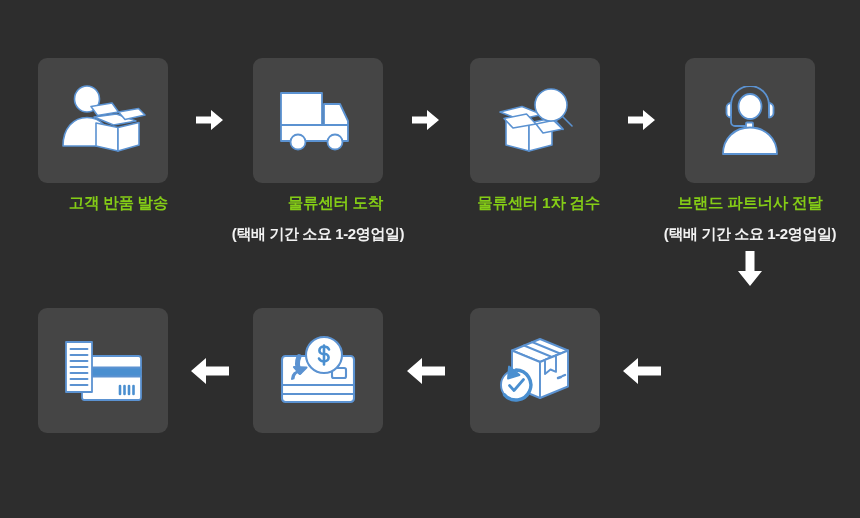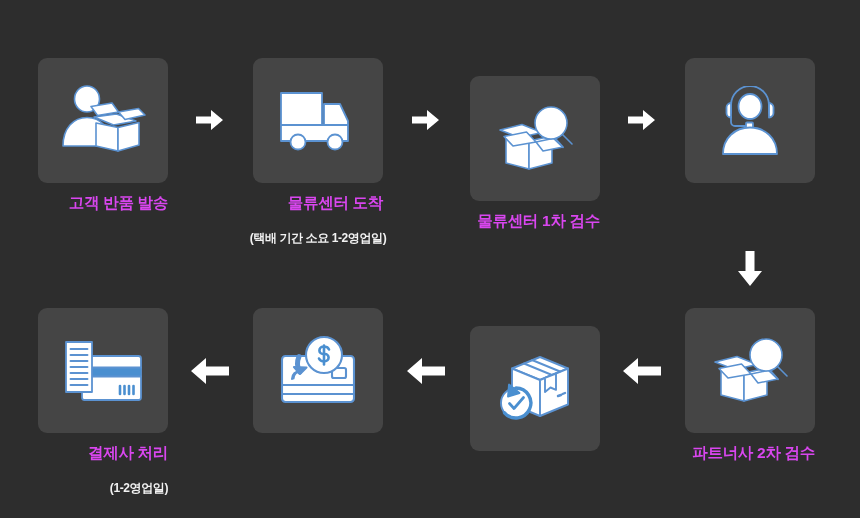--- a/index.html
+++ b/index.html
@@ -42,53 +42,53 @@
   .tile svg {
     display: block;
   }
 
   .labels {
     margin-top: 11px;
     width: 130px;
     position: relative;
   }
   .label {
-    color: #d946ef;
+    color: #84cc16;
     font-size: 15.5px;
     font-weight: bold;
     line-height: 1.18;
     white-space: nowrap;
     letter-spacing: -0.3px;
     position: relative;
     left: 50%;
     transform: translateX(-50%);
     display: inline-block;
   }
   .sublabel {
     color: #f2f2f2;
-    font-size: 12px;
+    font-size: 15px;
     font-weight: bold;
     line-height: 1.25;
     white-space: nowrap;
     letter-spacing: -0.4px;
-    margin-top: 19px;
+    margin-top: 13px;
     position: relative;
     left: 50%;
     transform: translateX(-50%);
     display: inline-block;
   }
 
   
   .row-top  .tile { }
   .r1 { top: 58px; }
   .r2 { top: 308px; }
 
   .c1 { left: 38px; }
   .c2 { left: 253px; }
-  .c3 { left: 470px; margin-top: 18px; }
+  .c3 { left: 470px; }
   .c4 { left: 685px; }
 
   
   .arrow {
     position: absolute;
     display: block;
   }
   .arrow-right-small { width: 28px; height: 24px; }
   .arrow-left-big    { width: 38px; height: 30px; }
   .arrow-down        { width: 26px; height: 36px; }
@@ -171,20 +171,24 @@
         <g fill="#ffffff" stroke="#5b92d1" stroke-width="1.8" stroke-linejoin="round" stroke-linecap="round">
           <path d="M12 27 L12 19 A19 19 0 0 1 50 19 L50 27" fill="none"></path>
           <ellipse cx="31" cy="20.5" rx="11.5" ry="12.5"></ellipse>
           <path d="M12 17 A4.5 4.5 0 0 0 7.5 21.5 L7.5 27 A4.5 4.5 0 0 0 12 31.5 Z"></path>
           <path d="M50 17 A4.5 4.5 0 0 1 54.5 21.5 L54.5 27 A4.5 4.5 0 0 1 50 31.5 Z"></path>
           <path d="M12 31 L12 36 A4 4 0 0 0 16 40 L27 40" fill="none"></path>
           <rect x="27" y="36.5" width="7" height="7" rx="1"></rect>
           <path d="M4 68 C4 52 16 41.5 31 41.5 C46 41.5 58 52 58 68 Z"></path>
         </g>
       </svg>
+    </div>
+    <div class="labels">
+      <div class="label">브랜드 파트너사 전달</div>
+      <div class="sublabel">(택배 기간 소요 1-2영업일)</div>
     </div>
   </div>
 
   <div class="step r2 c1">
     <div class="tile">
       <svg width="78" height="62" viewBox="0 0 78 62">
         <g stroke="#5b92d1" stroke-width="1.8" stroke-linejoin="round" stroke-linecap="round">
           <rect x="18" y="16" width="59" height="44" rx="2.5" fill="#ffffff"></rect>
           <rect x="18" y="27.5" width="59" height="9" fill="#4a8fd0" stroke="none"></rect>
           <line x1="18" y1="27.5" x2="77" y2="27.5"></line>
@@ -201,24 +205,20 @@
             <line x1="6.5" y1="15" x2="23.5" y2="15"></line>
             <line x1="6.5" y1="21" x2="23.5" y2="21"></line>
             <line x1="6.5" y1="27" x2="23.5" y2="27"></line>
             <line x1="6.5" y1="33" x2="23.5" y2="33"></line>
             <line x1="6.5" y1="39" x2="23.5" y2="39"></line>
             <line x1="6.5" y1="45" x2="23.5" y2="45"></line>
           </g>
         </g>
       </svg>
     </div>
-    <div class="labels">
-      <div class="label">결제사 처리</div>
-      <div class="sublabel">(1-2영업일)</div>
-    </div>
   </div>
 
   <div class="step r2 c2">
     <div class="tile">
       <svg width="78" height="72" viewBox="0 0 78 72">
         <g stroke="#5b92d1" stroke-width="2.1" stroke-linejoin="round" stroke-linecap="round" fill="#ffffff">
           <rect x="3" y="21" width="72" height="46" rx="3.5"></rect>
           <line x1="3" y1="50" x2="75" y2="50"></line>
           <line x1="3" y1="59" x2="75" y2="59"></line>
           <rect x="53" y="33" width="14" height="10" rx="1.8"></rect>
@@ -257,39 +257,20 @@
           </g>
           <circle cx="18" cy="50" r="15" fill="#ffffff"></circle>
           <path d="M18 35 A15 15 0 1 1 6.5 59.8" fill="none" stroke="#4a8fd0" stroke-width="3.4"></path>
           <path d="M11 31.5 L10 43.5 L21.5 40 Z" fill="#4a8fd0" stroke="#4a8fd0"></path>
           <path d="M11.5 50.5 L16 55.5 L25.5 44.5" fill="none" stroke="#4a8fd0" stroke-width="2.7"></path>
         </g>
       </svg>
     </div>
   </div>
 
-  <div class="step r2 c4">
-    <div class="tile">
-      <svg width="80" height="72" viewBox="0 0 80 72">
-        <g fill="#ffffff" stroke="#5b92d1" stroke-width="1.6" stroke-linejoin="round" stroke-linecap="round">
-          <path d="M5 27 L27 21.5 L47 29.5 L24.5 34.5 Z"></path>
-          <path d="M7 33 L30 38 L30 66 L7 60 Z" transform="translate(4,0)"></path>
-          <path d="M34 38 L57 33 L57 60 L34 66 Z"></path>
-          <path d="M9 33.5 L31.5 29 L41 39 L18 43 Z"></path>
-          <path d="M41 39 L60 35 L68 44 L48 48 Z"></path>
-          <line x1="57" y1="34" x2="68" y2="44.5"></line>
-          <circle cx="56" cy="20" r="16"></circle>
-          <line x1="67.5" y1="31.5" x2="77" y2="41"></line>
-        </g>
-      </svg>
-    </div>
-    <div class="labels">
-      <div class="label">파트너사 2차 검수</div>
-    </div>
-  </div>
 
   <svg class="arrow arrow-right-small ar1" viewBox="0 0 28 24">
     <path d="M0 8.5 L15 8.5 L15 2 L27 12 L15 22 L15 15.5 L0 15.5 Z" fill="#ffffff"></path>
   </svg>
   <svg class="arrow arrow-right-small ar2" viewBox="0 0 28 24">
     <path d="M0 8.5 L15 8.5 L15 2 L27 12 L15 22 L15 15.5 L0 15.5 Z" fill="#ffffff"></path>
   </svg>
   <svg class="arrow arrow-right-small ar3" viewBox="0 0 28 24">
     <path d="M0 8.5 L15 8.5 L15 2 L27 12 L15 22 L15 15.5 L0 15.5 Z" fill="#ffffff"></path>
   </svg>

